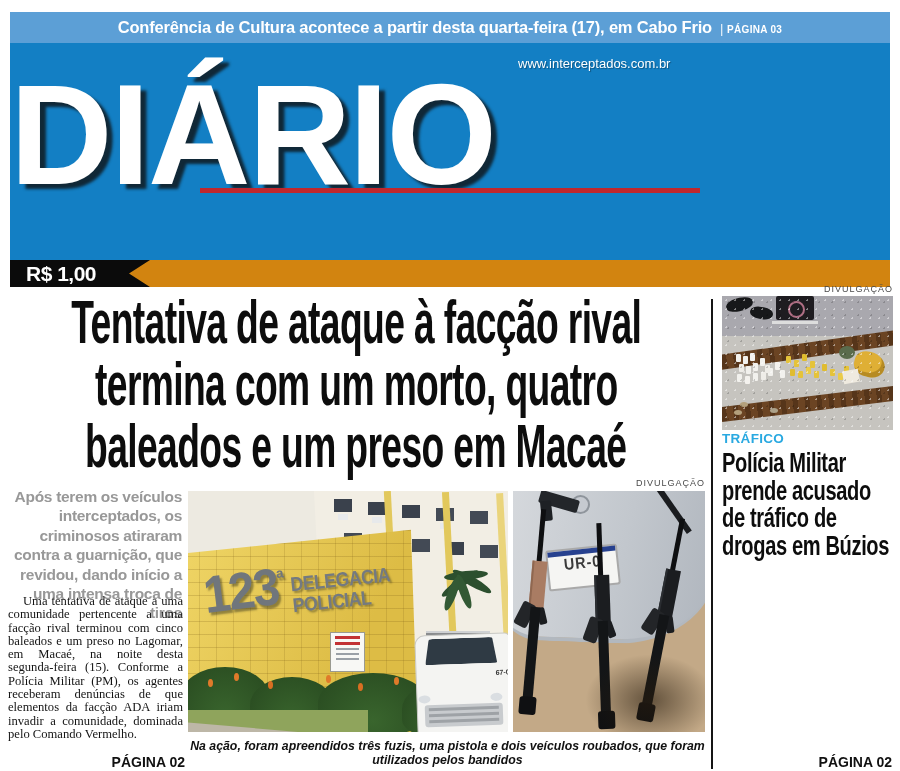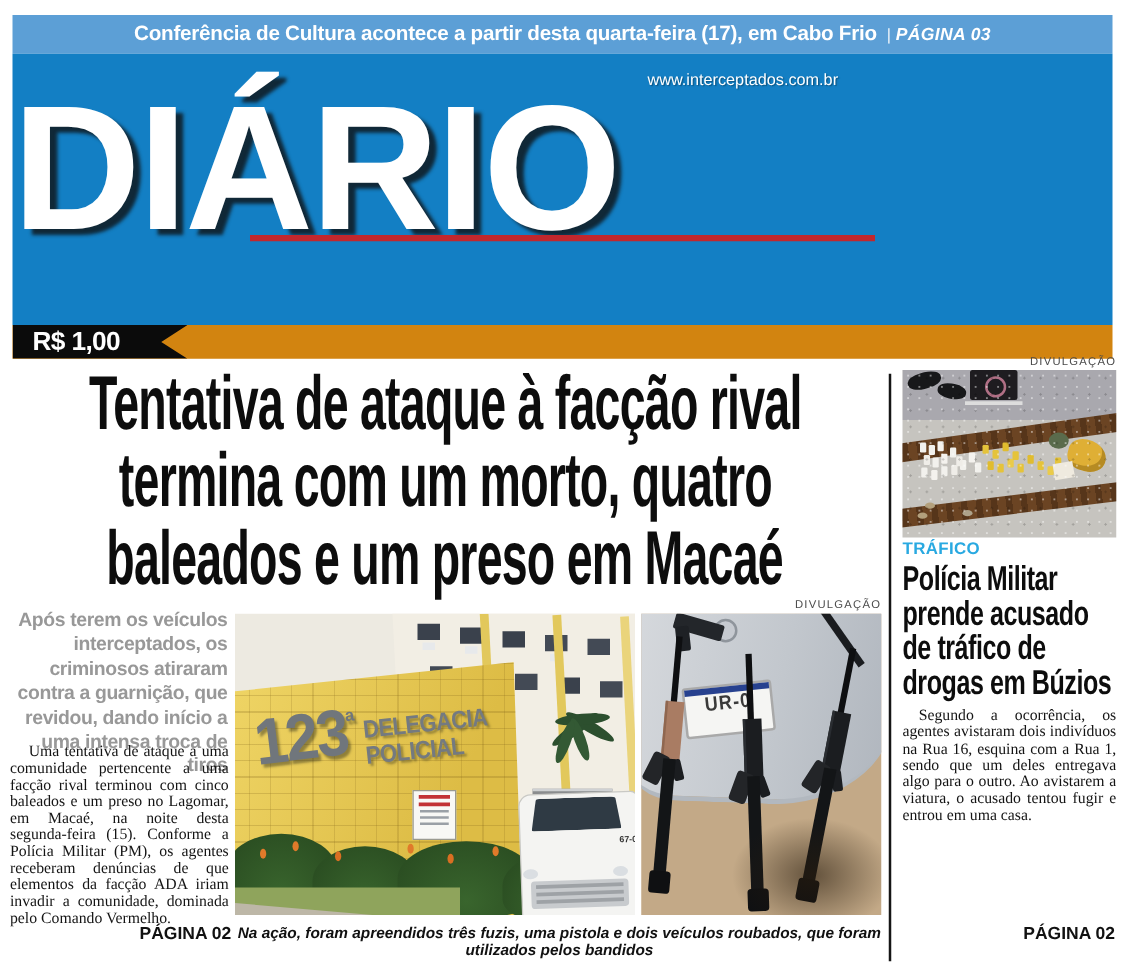--- a/index.html
+++ b/index.html
@@ -3,21 +3,21 @@
 <meta charset="utf-8">
 <style>
   html,body{margin:0;padding:0;background:#fff;}
   body{width:900px;height:771px;position:relative;font-family:"Liberation Sans",sans-serif;overflow:hidden;}
   .abs{position:absolute;}
 
   
   .topbar{left:10px;top:12px;width:880px;height:31px;background:#5C9FD6;}
   .topbar-text{position:absolute;left:0;right:0;top:0;height:31px;line-height:31px;text-align:center;color:#fff;font-weight:bold;font-size:16.5px;letter-spacing:-0.2px;}
   .topbar-text .sep{font-weight:normal;font-size:13px;margin:0 4px 0 8px;opacity:.9;}
-  .topbar-text .pref{font-size:14px;letter-spacing:.3px;font-style:italic;}
+  .topbar-text .pref{font-size:10px;letter-spacing:.3px;}
   .event-ribbon{position:absolute;left:0;top:0;width:123px;height:31px;background:#0b0b0b;clip-path:polygon(0 0,100% 0,82% 50%,100% 100%,0 100%);}
   .event-ribbon span{display:block;width:100px;text-align:center;line-height:31px;color:#F2E52F;font-weight:bold;font-size:13px;letter-spacing:.5px;}
 
   
   .masthead{left:10px;top:43px;width:880px;height:217px;background:#137FC4;}
   .mh-site{position:absolute;left:508px;top:13px;color:#fff;font-size:13px;text-shadow:1px 1px 1px rgba(0,0,0,.35);}
   .mh-title{position:absolute;left:0;right:0;top:21px;text-align:left;color:#fff;font-weight:bold;font-size:142px;line-height:1;letter-spacing:-2px;text-shadow:6px 5px 3px rgba(15,15,15,.78);}
   .mh-rule{position:absolute;left:50%;top:145px;width:500px;height:5px;margin-left:-250px;background:#C1272D;}
   .mh-sub{position:absolute;left:0;right:0;top:151px;text-align:center;color:#fff;font-weight:bold;font-size:57px;line-height:1;letter-spacing:-2px;text-shadow:4px 3px 2px rgba(15,15,15,.7);}
 
@@ -31,21 +31,21 @@
   .headline{left:0;top:291px;width:712px;display:flex;flex-direction:column;align-items:center;color:#0d0d0d;}
   .headline div{white-space:nowrap;font-weight:bold;font-size:61px;line-height:62px;transform:scaleX(.61);transform-origin:50% 50%;letter-spacing:-1px;}
 
   .vdivider{left:711px;top:299px;width:2px;height:470px;background:#151515;}
 
   
   .deck{left:8px;top:487px;width:174px;text-align:right;color:#989898;font-size:15.5px;line-height:19.4px;font-weight:bold;letter-spacing:-0.3px;}
   .body-serif{font-family:"Liberation Serif",serif;font-size:12.6px;line-height:13.3px;text-align:justify;color:#141414;}
   .left-body{left:8px;top:595px;width:175px;}
   .left-body p,.right-body p{margin:0;text-indent:15px;}
-  .pageref{font-weight:bold;font-size:14px;color:#111;text-align:right;}
+  .pageref{font-weight:bold;font-size:14px;color:#111;text-align:right;margin-top:16px;}
   .pageref-left{left:8px;top:738px;width:177px;}
   .pageref-right{left:713px;top:738px;width:179px;}
 
   .credit{font-size:9px;color:#4a4a4a;letter-spacing:1px;text-align:right;}
   .credit-main{left:500px;top:478px;width:205px;}
   .credit-2{left:713px;top:284px;width:180px;}
   .caption{left:190px;top:739px;width:515px;text-align:center;font-style:italic;font-weight:bold;font-size:12.3px;color:#111;}
 
   
   .photoA{left:188px;top:491px;width:320px;height:241px;background:#EDEAE1;overflow:hidden;}
@@ -292,16 +292,15 @@
 <div class="abs kicker">TRÁFICO</div>
 
 <div class="abs headline2">
   <div>Polícia Militar</div>
   <div>prende acusado</div>
   <div>de tráfico de</div>
   <div>drogas em Búzios</div>
 </div>
 
 <div class="abs right-body body-serif">
-  <p>Segundo a ocorrência, os agentes avistaram dois indivíduos na Rua 16, esquina com a Rua 1, sendo que um deles entregava algo para o outro. Ao avistarem a viatura, o acusado tentou fugir e entrou em uma casa.</p>
 </div>
 
 <div class="abs pageref pageref-right">PÁGINA 02</div>
 
 </body></html>

